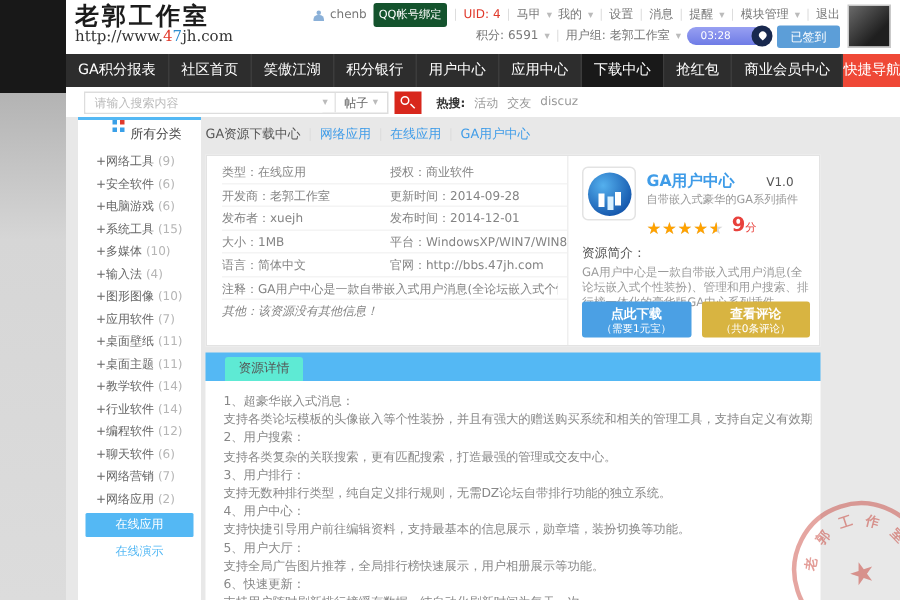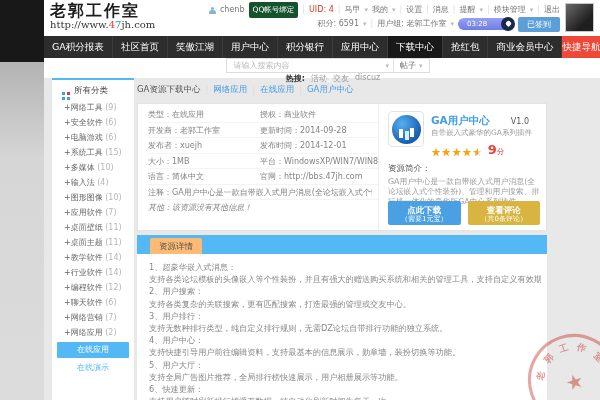--- a/index.html
+++ b/index.html
@@ -40,36 +40,36 @@
     background:linear-gradient(135deg,#6a6a6a,#1f1f1f 70%); border:1px solid #c9c9c9; }
 
   
   .main-nav { position:absolute; left:44px; top:36px; width:556px; height:22px; background:#2d2d2d; display:flex; }
   .nav-item { padding:0 8px; line-height:22px; font-size:9.5px; color:#fff; border-right:1px solid #3c3c3c; white-space:nowrap; cursor:pointer; }
   .nav-item.active { background:#191919; }
   .nav-spacer { flex:1; }
   .quick-nav { width:72px; background:#ef4836; color:#fff; font-size:9.5px; line-height:22px; text-align:center; margin-right:14px; white-space:nowrap; }
 
   
-  .search-row { position:absolute; left:44px; top:58px; width:556px; height:20px; background:#fff; display:flex; align-items:center; padding-left:12px;flex-direction:column; }
+  .search-row { position:absolute; left:44px; top:58px; width:556px; height:20px; background:#fff; display:flex; align-items:center; padding-left:12px; }
   .search-box { display:flex; align-items:center; border:1px solid #ddd; height:15px; }
   .search-input { width:158px; height:13px; border:none; outline:none; font-size:8px; padding-left:6px; color:#444;
      font-family:"DejaVu Sans","Liberation Sans",sans-serif; }
   .search-input::placeholder { color:#bbb; }
   .scope-box { display:flex; align-items:center; gap:3px; border-left:1px solid #e5e5e5; padding:0 6px; font-size:8px; color:#666; height:13px; }
   .search-btn { width:18px; height:15px; background:#d8271c; border:none; margin-left:4px; position:relative; }
   .mag-icon { position:absolute; left:4px; top:3px; width:6px; height:6px; border:1.4px solid #fff; border-radius:50%; }
   .mag-icon::after { content:""; position:absolute; left:5px; top:5px; width:3.5px; height:1.4px; background:#fff; transform:rotate(45deg); }
   .hot-area { display:flex; gap:6px; margin-left:10px; font-size:8px; }
   .hot-label { color:#333; font-weight:bold; }
   .hot-item { color:#999; }
 
   
   .sidebar { position:absolute; left:52px; top:78px; width:82px; height:322px; background:#fff; border-top:2px solid #54b8f4; }
-  .sidebar-head { height:20px; line-height:20px; font-size:8.5px; color:#444; padding-left:10px; display:flex; align-items:flex-end; gap:5px; }
+  .sidebar-head { height:20px; line-height:20px; font-size:8.5px; color:#444; padding-left:23px; display:flex; align-items:flex-start; gap:5px; }
   .grid-icon { display:inline-block; width:3px; height:3px; background:#3aa0e8; box-shadow:5px 0 0 #e0392b, 0 5px 0 #3aa0e8, 5px 5px 0 #3aa0e8; margin-right:4px; margin-bottom:5px; }
   .side-item { height:15px; line-height:15px; font-size:8px; color:#666; padding-left:12px; white-space:nowrap; cursor:pointer; }
   .side-item .cnt { color:#b5b5b5; }
   .side-active { margin:2px 5px; height:16px; line-height:16px; background:#54b8f4; color:#fff; font-size:8px; text-align:center; border-radius:1px; cursor:pointer; }
   .side-extra { height:15px; line-height:15px; font-size:8px; color:#54b8f4; text-align:center; cursor:pointer; }
 
   
   .breadcrumb { position:absolute; left:137px; top:84px; font-size:8.5px; display:flex; gap:5px; align-items:center; }
   .bc-root { color:#555; } .bc-link { color:#3f9ce8; cursor:pointer; }
 
@@ -102,21 +102,21 @@
   .panel-btns { position:absolute; left:9px; right:6px; bottom:5px; display:flex; gap:7px; }
   .btn2 { flex:1; height:24px; border:none; border-radius:2px; color:#fff; cursor:pointer; padding-top:2px;
      font-family:"DejaVu Sans","Liberation Sans",sans-serif; }
   .btn2 .l1 { display:block; font-size:8.5px; font-weight:bold; line-height:10px; }
   .btn2 .l2 { display:block; font-size:7px; line-height:9px; }
   .btn-download { background:#4ba0e4; }
   .btn-comment { background:#d8b441; }
 
   
   .tab-bar { position:absolute; left:137px; top:235px; width:410px; height:19px; background:#54b8f4; }
-  .tab { position:absolute; left:13px; top:3px; height:16px; background:#fdba74; padding:0 9px; line-height:16px; font-size:8.5px; color:#555; border-radius:2px 2px 0 0; }
+  .tab { position:absolute; left:13px; top:3px; height:16px; background:#5eead4; padding:0 9px; line-height:16px; font-size:8.5px; color:#555; border-radius:2px 2px 0 0; }
   .detail-card { position:absolute; left:137px; top:254px; width:410px; height:146px; background:#fff; padding:7px 0 0 12px; }
   .feat-line { font-size:8.2px; color:#888; line-height:12.2px; white-space:nowrap; overflow:hidden; width:392px; }
 
   
   .stamp { position:absolute; right:-20px; bottom:-26px; width:92px; height:92px; border:3px solid rgba(195,45,35,.5);
      border-radius:50%; transform:rotate(-18deg); opacity:.85; }
   .stamp-star { position:absolute; left:50%; top:52%; transform:translate(-50%,-50%); color:rgba(195,45,35,.55); font-size:20px; }
   .stamp-char { position:absolute; font-size:9px; font-weight:bold; color:rgba(195,45,35,.55); }
   .sc0 { left:13px; top:29px; transform:translate(-50%,-50%) rotate(-64deg); }
   .sc1 { left:26px; top:15px; transform:translate(-50%,-50%) rotate(-32deg); }
@@ -170,22 +170,22 @@
       <button class="signed-btn">已签到</button>
     </div>
   </div>
   <div class="avatar"></div>
 </div>
 
 <div class="main-nav">
   <div class="nav-item">GA积分报表</div>
   <div class="nav-item">社区首页</div>
   <div class="nav-item">笑傲江湖</div>
+  <div class="nav-item">积分银行</div>
   <div class="nav-item">用户中心</div>
-  <div class="nav-item">积分银行</div>
   <div class="nav-item">应用中心</div>
   <div class="nav-item active">下载中心</div>
   <div class="nav-item">抢红包</div>
   <div class="nav-item">商业会员中心</div>
   <div class="nav-spacer"></div>
   <div class="quick-nav"><span>快捷导航</span> </div>
 </div>
 
 <div class="search-row">
   <div class="search-box">

